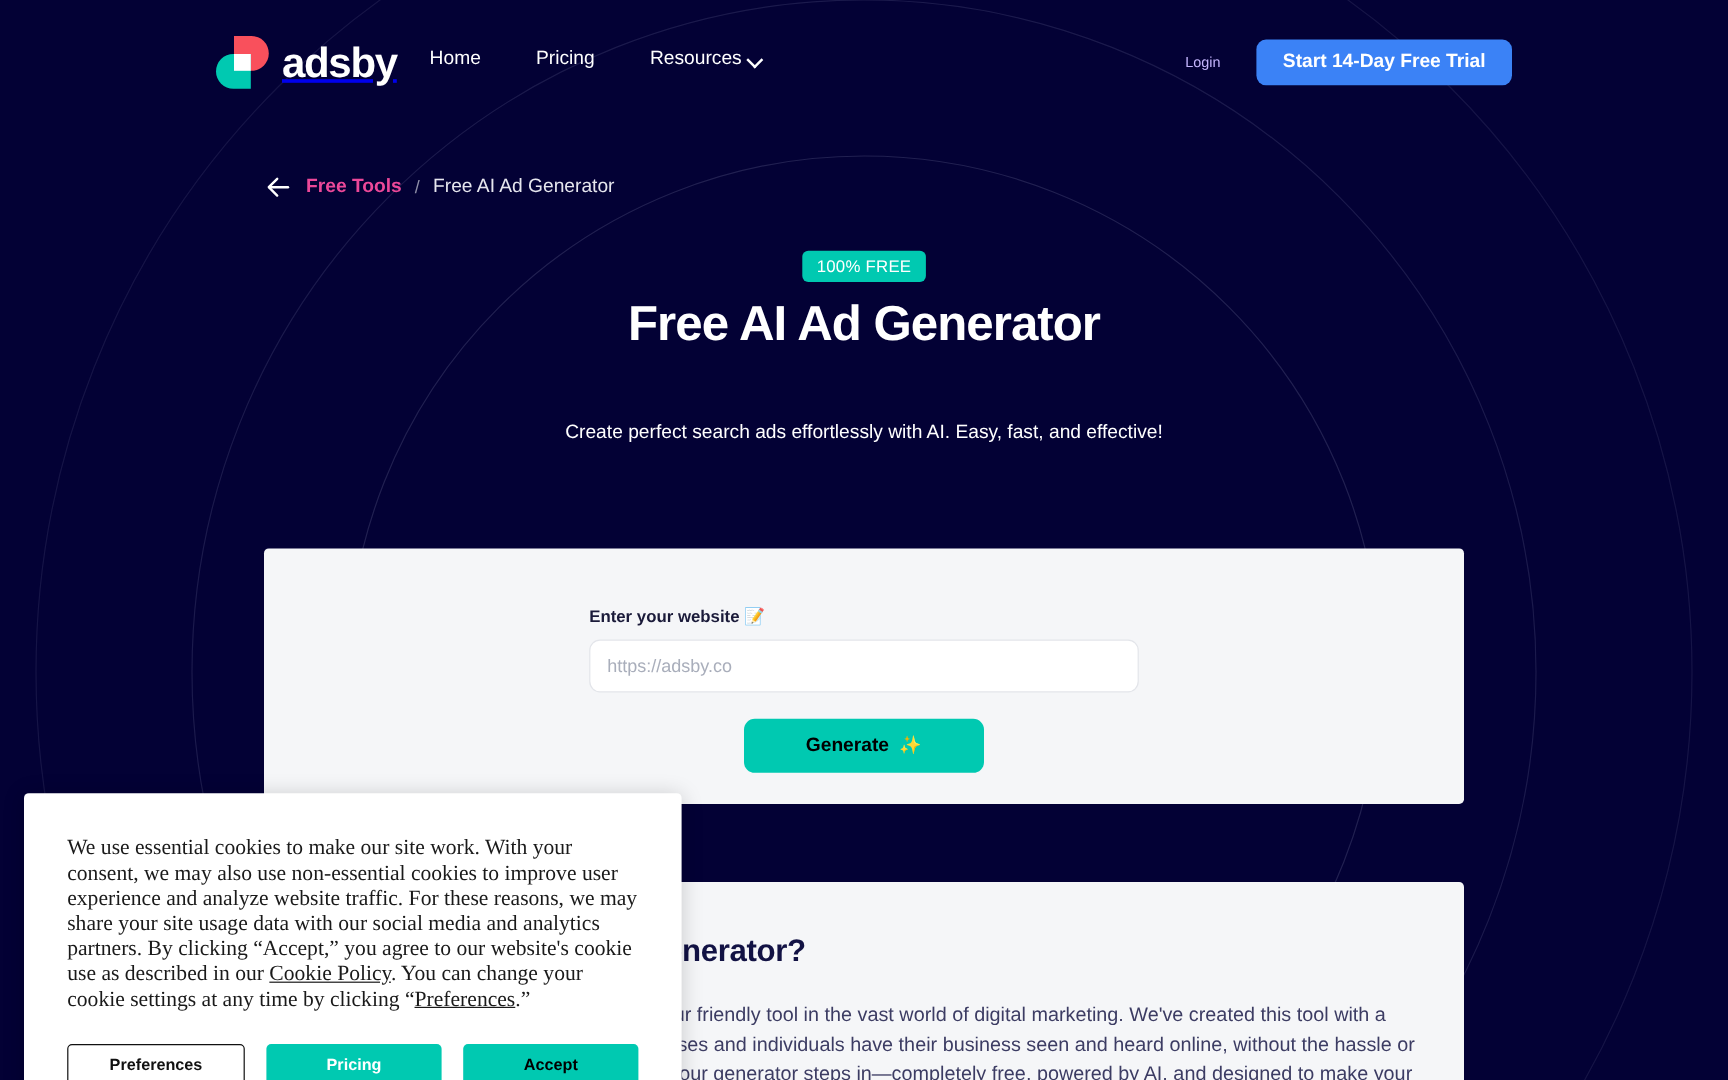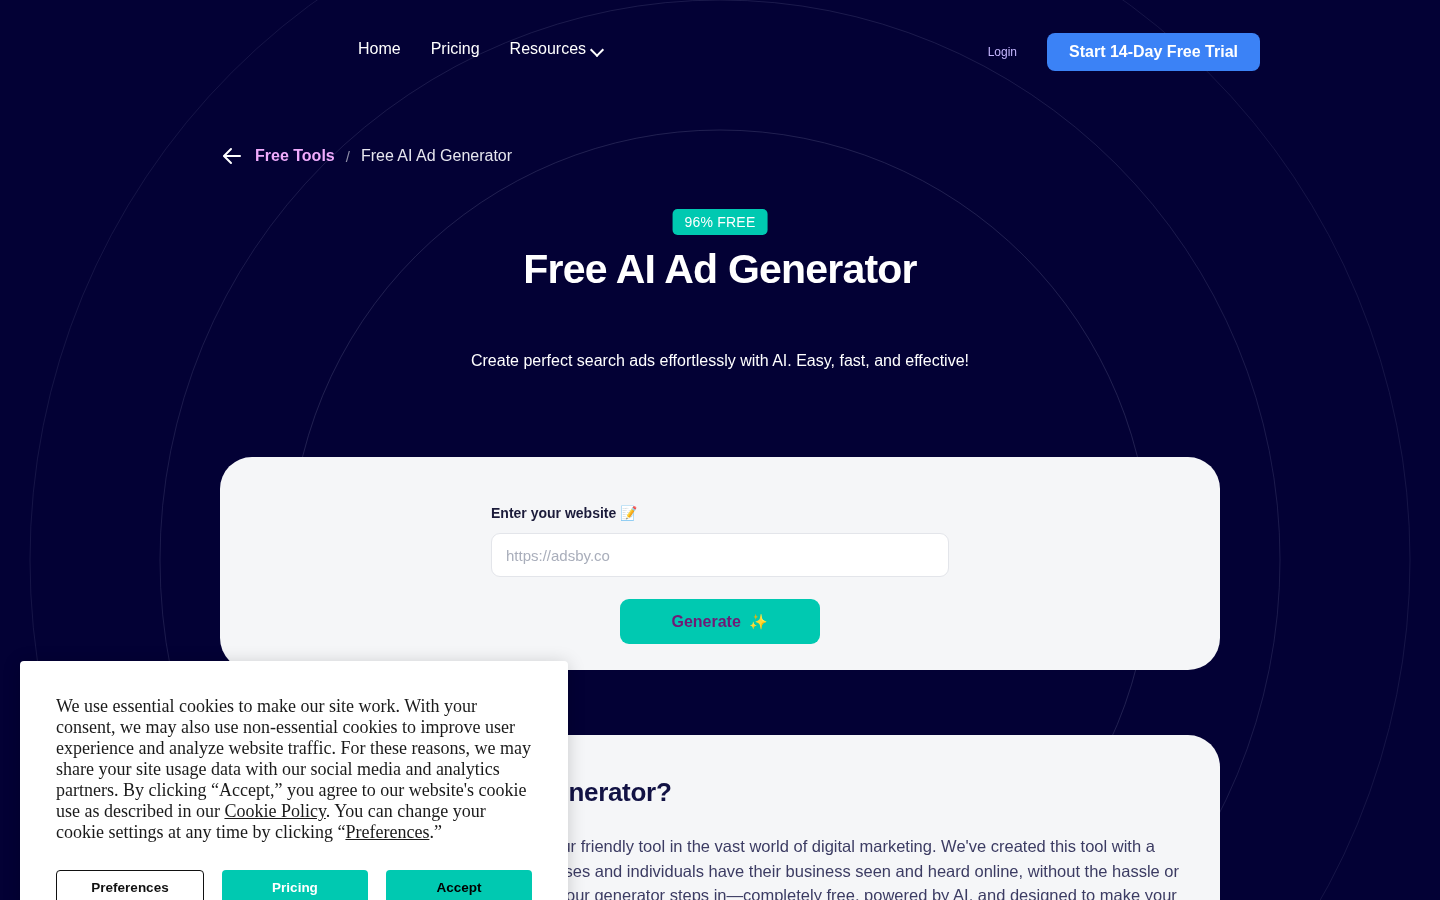--- a/index.html
+++ b/index.html
@@ -34,21 +34,21 @@
     border-radius:14.5px 0 0 14.5px;
   }
   .logo-white {
     position:absolute; left:15px; top:15px; width:14px; height:14px;
     background:#FFFFFF;
   }
   .brand-word {
     color:#FFFFFF; font-size:35px; font-weight:700; letter-spacing:-1.1px; line-height:1;
   }
 
-  .nav { position:absolute; left:358px; top:40px; display:flex; align-items:center; gap:30px; }
+  .nav { position:absolute; left:358px; top:40px; display:flex; align-items:center; gap:46px; }
   .nav-link {
     color:#FFFFFF; font-size:16px; font-weight:500; text-decoration:none;
     display:flex; align-items:center; gap:6px; cursor:pointer;
   }
   .chev { display:inline-block; width:11px; height:11px; position:relative; }
   .chev::before {
     content:""; position:absolute; left:0; top:1px;
     width:8px; height:8px;
     border-right:2.2px solid #fff; border-bottom:2.2px solid #fff;
     transform:rotate(45deg);
@@ -62,21 +62,21 @@
     font-size:16px; font-weight:700;
     padding:0 22px; height:38px; border-radius:8px; cursor:pointer;
     display:flex; align-items:center; white-space:nowrap;
   }
 
   
   .breadcrumb {
     position:absolute; left:220px; top:144px; display:flex; align-items:center; gap:11px; z-index:10;
   }
   .back-arrow { width:24px; height:24px; display:block; cursor:pointer; }
-  .bc-current-link { color:#f0abfc; font-size:16px; font-weight:700; text-decoration:none; cursor:pointer; }
+  .bc-current-link { color:#ec4899; font-size:16px; font-weight:700; text-decoration:none; cursor:pointer; }
   .bc-sep { color:#8f8fa8; font-size:15px; }
   .bc-leaf { color:#E6E6EE; font-size:16px; font-weight:400; }
 
   
   .hero { position:absolute; left:0; top:0; width:1440px; z-index:10; text-align:center; }
   .badge {
     position:absolute; left:50%; top:209px; transform:translateX(-50%);
     background:#00C9B1; color:#FFFFFF;
     font-size:14px; font-weight:500; letter-spacing:0.2px;
     padding:5px 12px; border-radius:5px; white-space:nowrap;
@@ -89,40 +89,40 @@
   }
   .hero-sub {
     position:absolute; left:50%; top:348px; transform:translateX(-50%);
     width:640px;
     color:#FFFFFF; font-size:16px; font-weight:500; line-height:25px;
   }
 
   
   .card {
     position:absolute; left:220px; width:1000px;
-    background:#F5F6F8; border-radius:32px; z-index:10;
+    background:#F5F6F8; border-radius:4px; z-index:10;
   }
   .card-form { top:457px; height:213px; }
   .form-inner { padding:49px 0 0 0; }
   .field-label {
     display:block; width:458px; margin:0 auto;
     color:#1B1B3A; font-size:14px; font-weight:700; text-align:left; line-height:1;
   }
   .site-input {
     display:block; width:458px; height:44px; margin:13px auto 0 auto;
     background:#FFFFFF; border:1px solid #E3E5EA; border-radius:9px;
     padding:12px 14px;
     font-family:"Liberation Sans", sans-serif; font-size:15px; color:#1B1B3A;
     outline:none;
   }
   .site-input::placeholder { color:#A9AEBB; }
   .gen-btn {
     display:flex; align-items:center; justify-content:center; gap:9px;
     width:200px; height:45px; margin:22px auto 0 auto;
-    background:#00C9B1; color:#701a75; border:none; border-radius:9px;
+    background:#00C9B1; color:#000000; border:none; border-radius:9px;
     font-family:"Liberation Sans", sans-serif; font-size:16px; font-weight:700;
     cursor:pointer;
   }
   .sparkle { font-size:15px; line-height:1; }
 
   
   .card-info { top:735px; height:200px; }
   .info-inner { padding:42px 40px 0 40px; }
   .info-title {
     color:#121244; font-size:26px; font-weight:700; text-align:left; line-height:1.2;
@@ -162,20 +162,28 @@
 <div id="page">
 
   <svg class="arcs" viewBox="0 0 1440 900" preserveAspectRatio="none" aria-hidden="true">
     <circle cx="720" cy="560" r="430" fill="none" stroke="#3a3a68" stroke-width="1" opacity="0.55"></circle>
     <circle cx="720" cy="560" r="560" fill="none" stroke="#3a3a68" stroke-width="1" opacity="0.45"></circle>
     <circle cx="720" cy="560" r="690" fill="none" stroke="#3a3a68" stroke-width="1" opacity="0.35"></circle>
   </svg>
 
   <div class="header">
 
+    <a class="brand" href="#">
+      <span class="logo-mark">
+        <span class="logo-pink"></span>
+        <span class="logo-teal"></span>
+        <span class="logo-white"></span>
+      </span>
+      <span class="brand-word">adsby</span>
+    </a>
 
     <nav class="nav">
       <a class="nav-link" href="#">
         <span>Home</span>
       </a>
       <a class="nav-link" href="#">
         <span>Pricing</span>
       </a>
       <a class="nav-link" href="#">
         <span>Resources</span>
@@ -193,21 +201,21 @@
     <svg class="back-arrow" viewBox="0 0 24 24" fill="none">
       <path d="M20 12H4.5" stroke="#FFFFFF" stroke-width="2" stroke-linecap="round"></path>
       <path d="M11 5L4 12l7 7" stroke="#FFFFFF" stroke-width="2" stroke-linecap="round" stroke-linejoin="round"></path>
     </svg>
     <a class="bc-current-link" href="#">Free Tools</a>
     <span class="bc-sep">/</span>
     <span class="bc-leaf">Free AI Ad Generator</span>
   </div>
 
   <div class="hero">
-    <div class="badge">96% FREE</div>
+    <div class="badge">100% FREE</div>
     <h1 class="hero-title">Free AI Ad Generator</h1>
     <p class="hero-sub">Create perfect search ads effortlessly with AI. Easy, fast, and effective!</p>
   </div>
 
   <div class="card card-form">
     <div class="form-inner">
       <label class="field-label" for="site-url">
         <span>Enter your website</span>
         <span>📝</span>
       </label>

